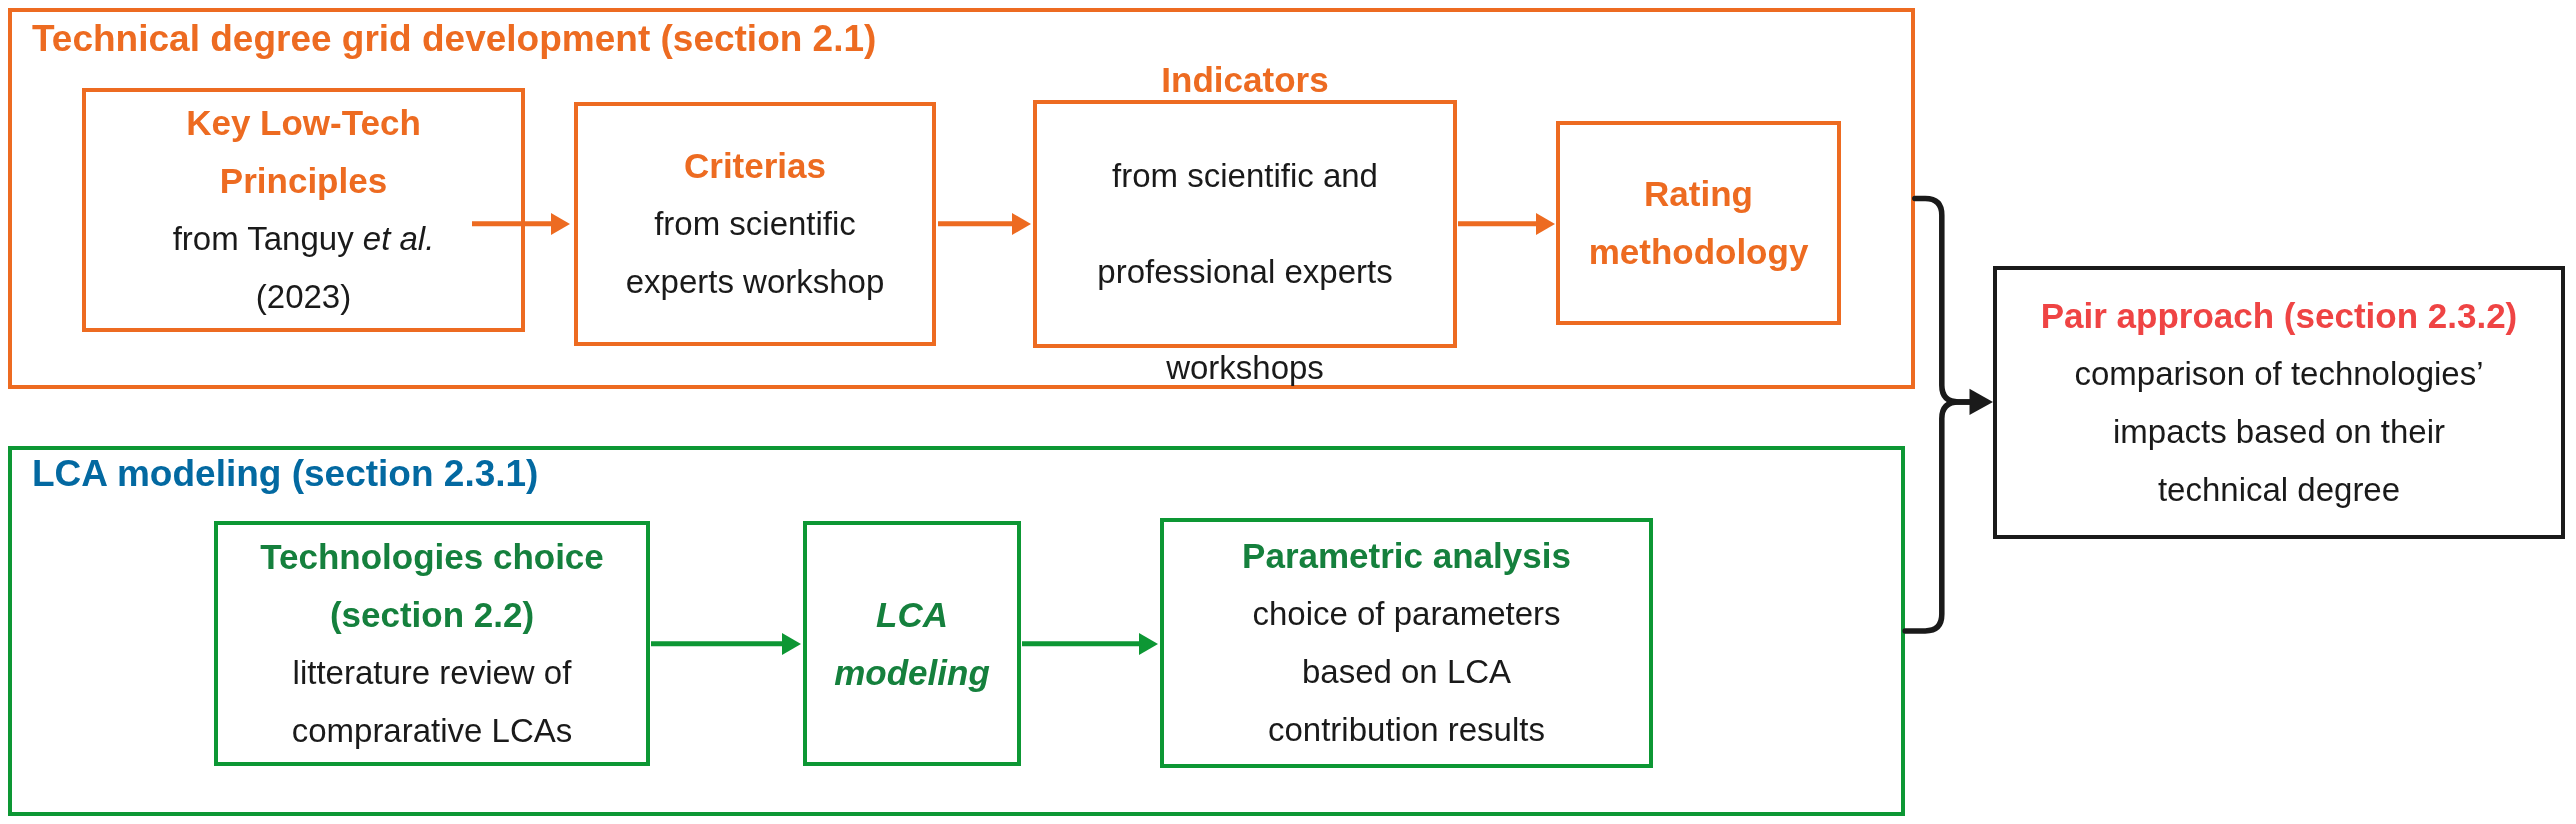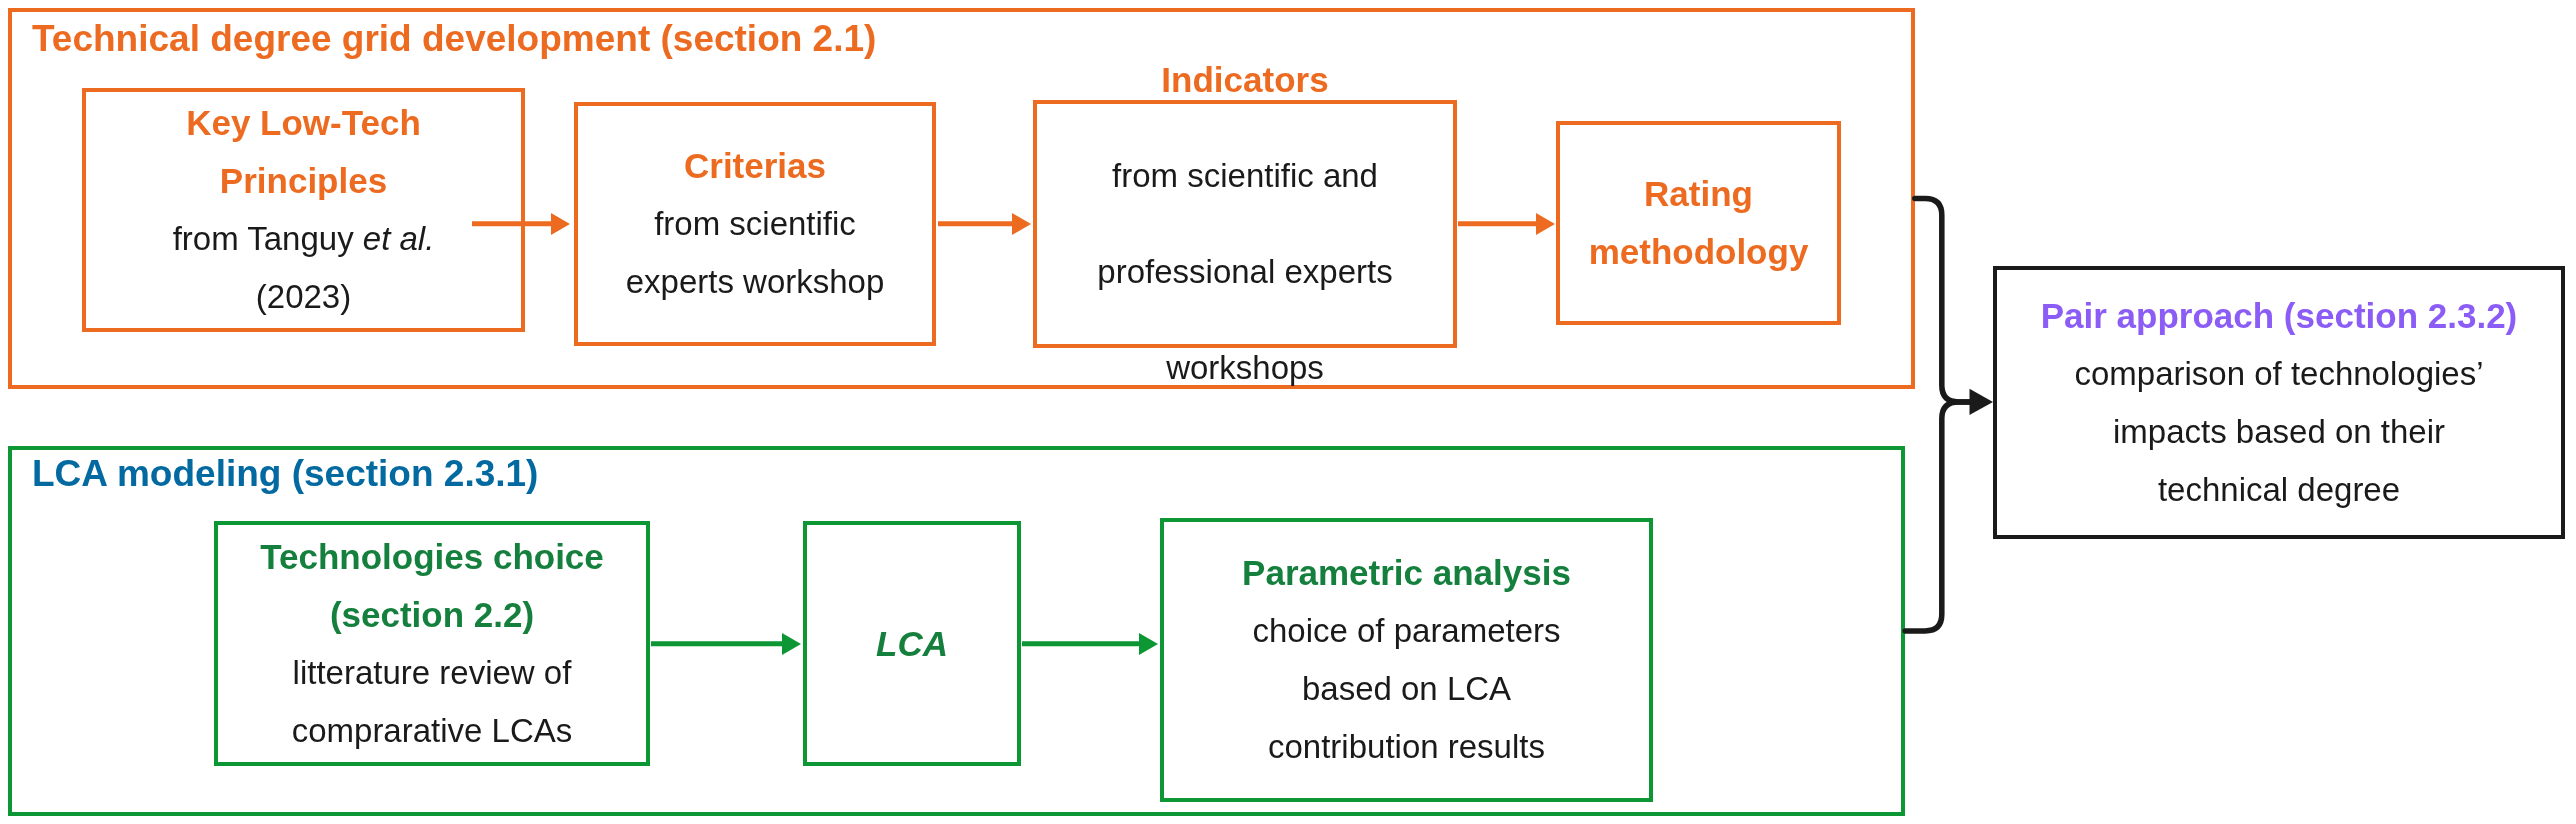--- a/index.html
+++ b/index.html
@@ -23,21 +23,21 @@
     display:flex;flex-direction:column;justify-content:center;
     text-align:center;
   }
   .fbox.orange{border:4.2px solid #ED6B21;}
   .fbox.green{border:4.2px solid #0D9734;}
   .fbox.black{border:4.8px solid #1a1a1a;}
   .ln{font-size:33px;line-height:58px;white-space:nowrap;}
   .hd{font-size:35px;font-weight:bold;}
   .fbox.orange .hd{color:#ED6B21;}
   .fbox.green .hd{color:#15803d;}
-  .fbox.black .hd{color:#8b5cf6;}
+  .fbox.black .hd{color:#ef4444;}
   
   .harrow{position:absolute;}
   .harrow .shaft{
     position:absolute;left:0;top:50%;height:5.5px;transform:translateY(-50%);
     width:calc(100% - 16.6px);
   }
   .harrow .head{
     position:absolute;right:0;top:50%;transform:translateY(-50%);
     width:0;height:0;border-top:11.8px solid transparent;border-bottom:11.8px solid transparent;
   }
@@ -103,28 +103,29 @@
   <div class="ln">comprarative LCAs</div>
 </div>
 
 <div class="harrow green" style="left:651px;top:632px;width:150px;height:23.5px;">
   <div class="shaft"></div>
   <div class="head"></div>
 </div>
 
 <div class="fbox green" style="left:803px;top:521px;width:218px;height:245px;font-style:italic;">
   <div class="ln hd">LCA</div>
+  <div class="ln hd">modeling</div>
 </div>
 
 <div class="harrow green" style="left:1022px;top:632px;width:136px;height:23.5px;">
   <div class="shaft"></div>
   <div class="head"></div>
 </div>
 
-<div class="fbox green" style="left:1160px;top:518px;width:493px;height:284px;">
+<div class="fbox green" style="left:1160px;top:518px;width:493px;height:250px;">
   <div class="ln hd">Parametric analysis</div>
   <div class="ln">choice of parameters</div>
   <div class="ln">based on LCA</div>
   <div class="ln">contribution results</div>
 </div>
 
 <svg class="connector" width="2576" height="824" viewBox="0 0 3722 1191">
   <path d="M 2767 287 L 2782 287 Q 2806 287 2806 311 L 2806 557 Q 2806 581 2830 581 L 2852 581" fill="none" stroke="#1a1a1a" stroke-width="8" stroke-linecap="round"></path>
   <path d="M 2753 912 L 2782 912 Q 2806 912 2806 888 L 2806 605 Q 2806 581 2830 581 L 2852 581" fill="none" stroke="#1a1a1a" stroke-width="8" stroke-linecap="round"></path>
   <polygon points="2880,581 2846,562 2846,600" fill="#1a1a1a"></polygon>

